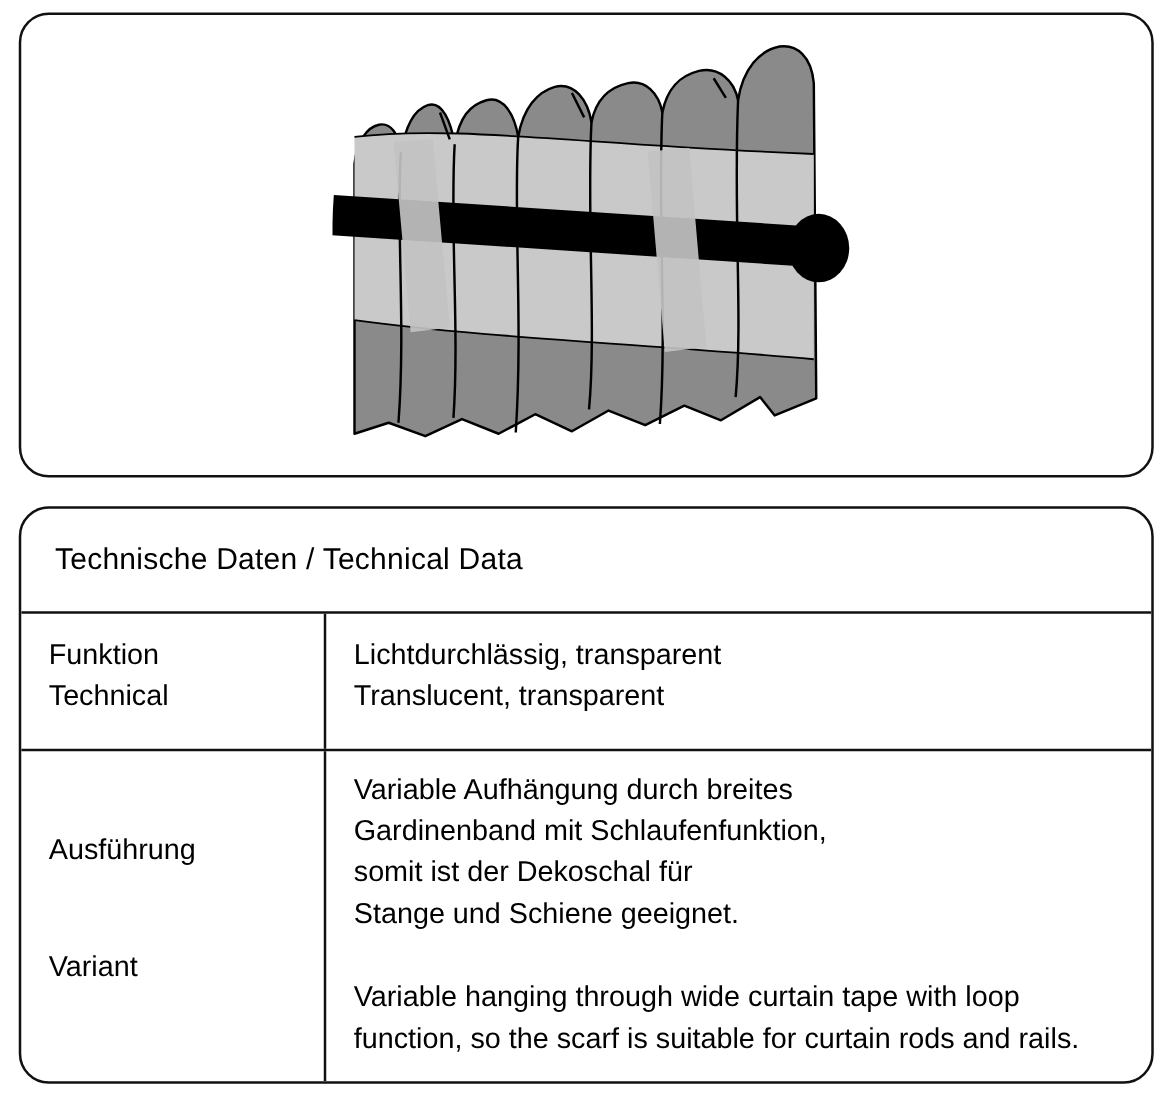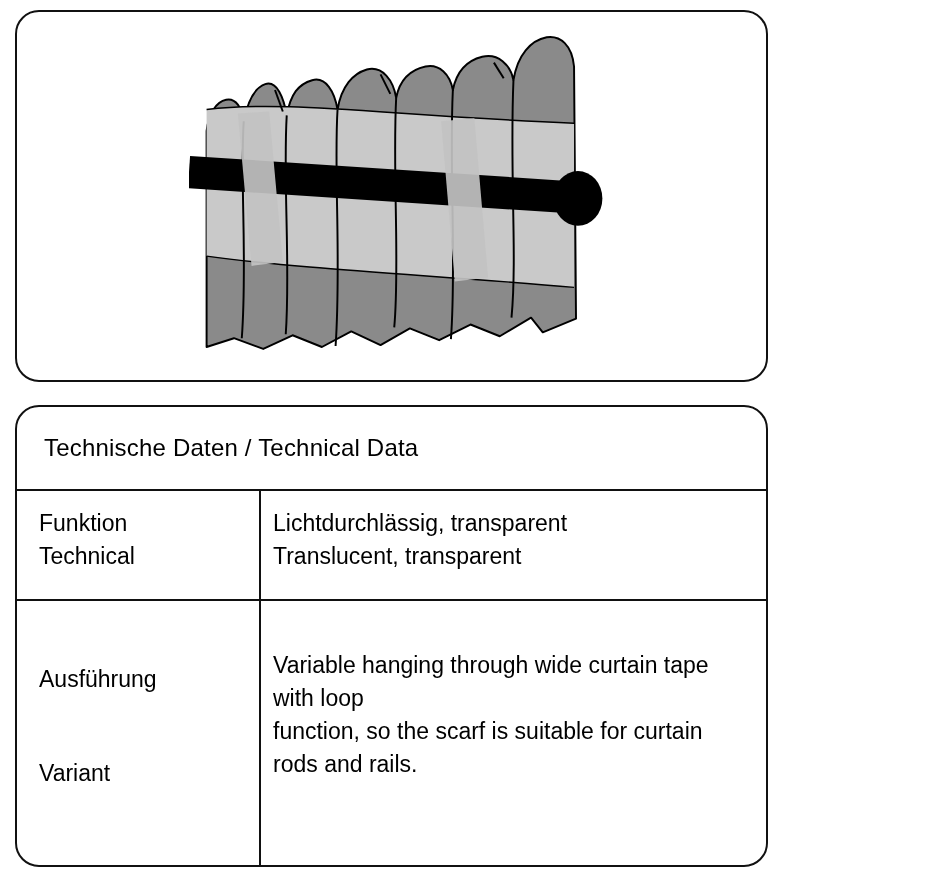--- a/index.html
+++ b/index.html
@@ -6,21 +6,21 @@
   html, body { width: 940px; height: 880px; background: #ffffff; }
   body {
     position: relative;
     font-family: "Liberation Sans", sans-serif;
     color: #000;
     -webkit-font-smoothing: antialiased;
   }
   .panel {
     position: absolute;
     left: 15px;
-    width: 753px;
+    width: 908px;
     background: #fff;
     border: 2.5px solid #111;
     border-radius: 24px;
   }
   .illo-panel {
     top: 10px;
     height: 372px;
     display: flex;
     align-items: center;
     justify-content: center;
@@ -49,20 +49,21 @@
     width: 244px;
     flex: none;
     border-right: 2px solid #111;
     padding: 16px 10px 0 22px;
     line-height: 33px;
   }
   .t-value {
     flex: 1;
     padding: 16px 20px 0 12px;
     line-height: 33px;
+    margin-left: 10px;
   }
   .r2 .t-label { position: relative; padding: 16px; }
   .lbl-de { position: absolute; top: 62px; left: 22px; }
   .lbl-en { position: absolute; top: 156px; left: 22px; }
   .r2 .t-value { padding-top: 14px; }
   .pre { white-space: pre-line; }
   .en-block { margin-top: 34px; }
 
   
   .curtain-fill { fill: #8a8a8a; stroke: #000; stroke-width: 2; stroke-linejoin: round; }
@@ -130,19 +131,23 @@
         <div>Translucent, transparent</div>
       </div>
     </div>
 
     <div class="t-row r2">
       <div class="t-label">
         <div class="lbl-de">Ausführung</div>
         <div class="lbl-en">Variant</div>
       </div>
       <div class="t-value">
+        <div class="pre">Variable Aufhängung durch breites
+Gardinenband mit Schlaufenfunktion,
+somit ist der Dekoschal für
+Stange und Schiene geeignet.</div>
         <div class="pre en-block">Variable hanging through wide curtain tape with loop
 function, so the scarf is suitable for curtain rods and rails.</div>
       </div>
     </div>
 
   </div>
 </div>
 
 </body></html>

